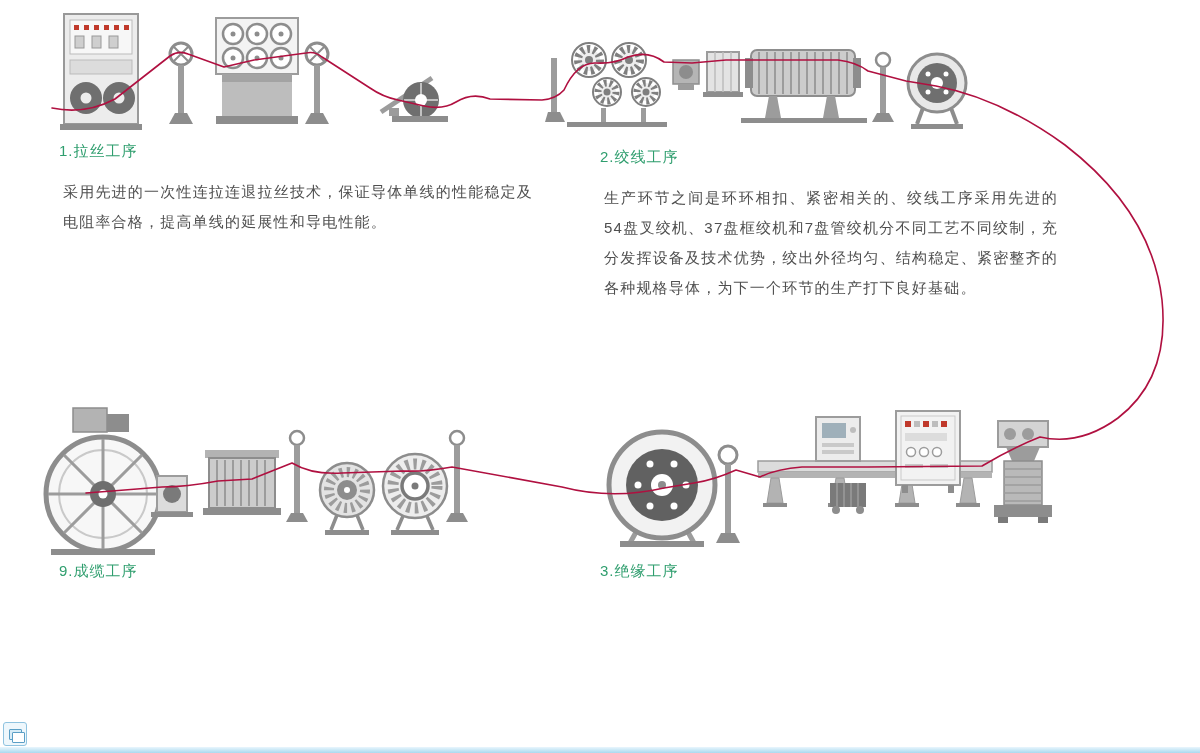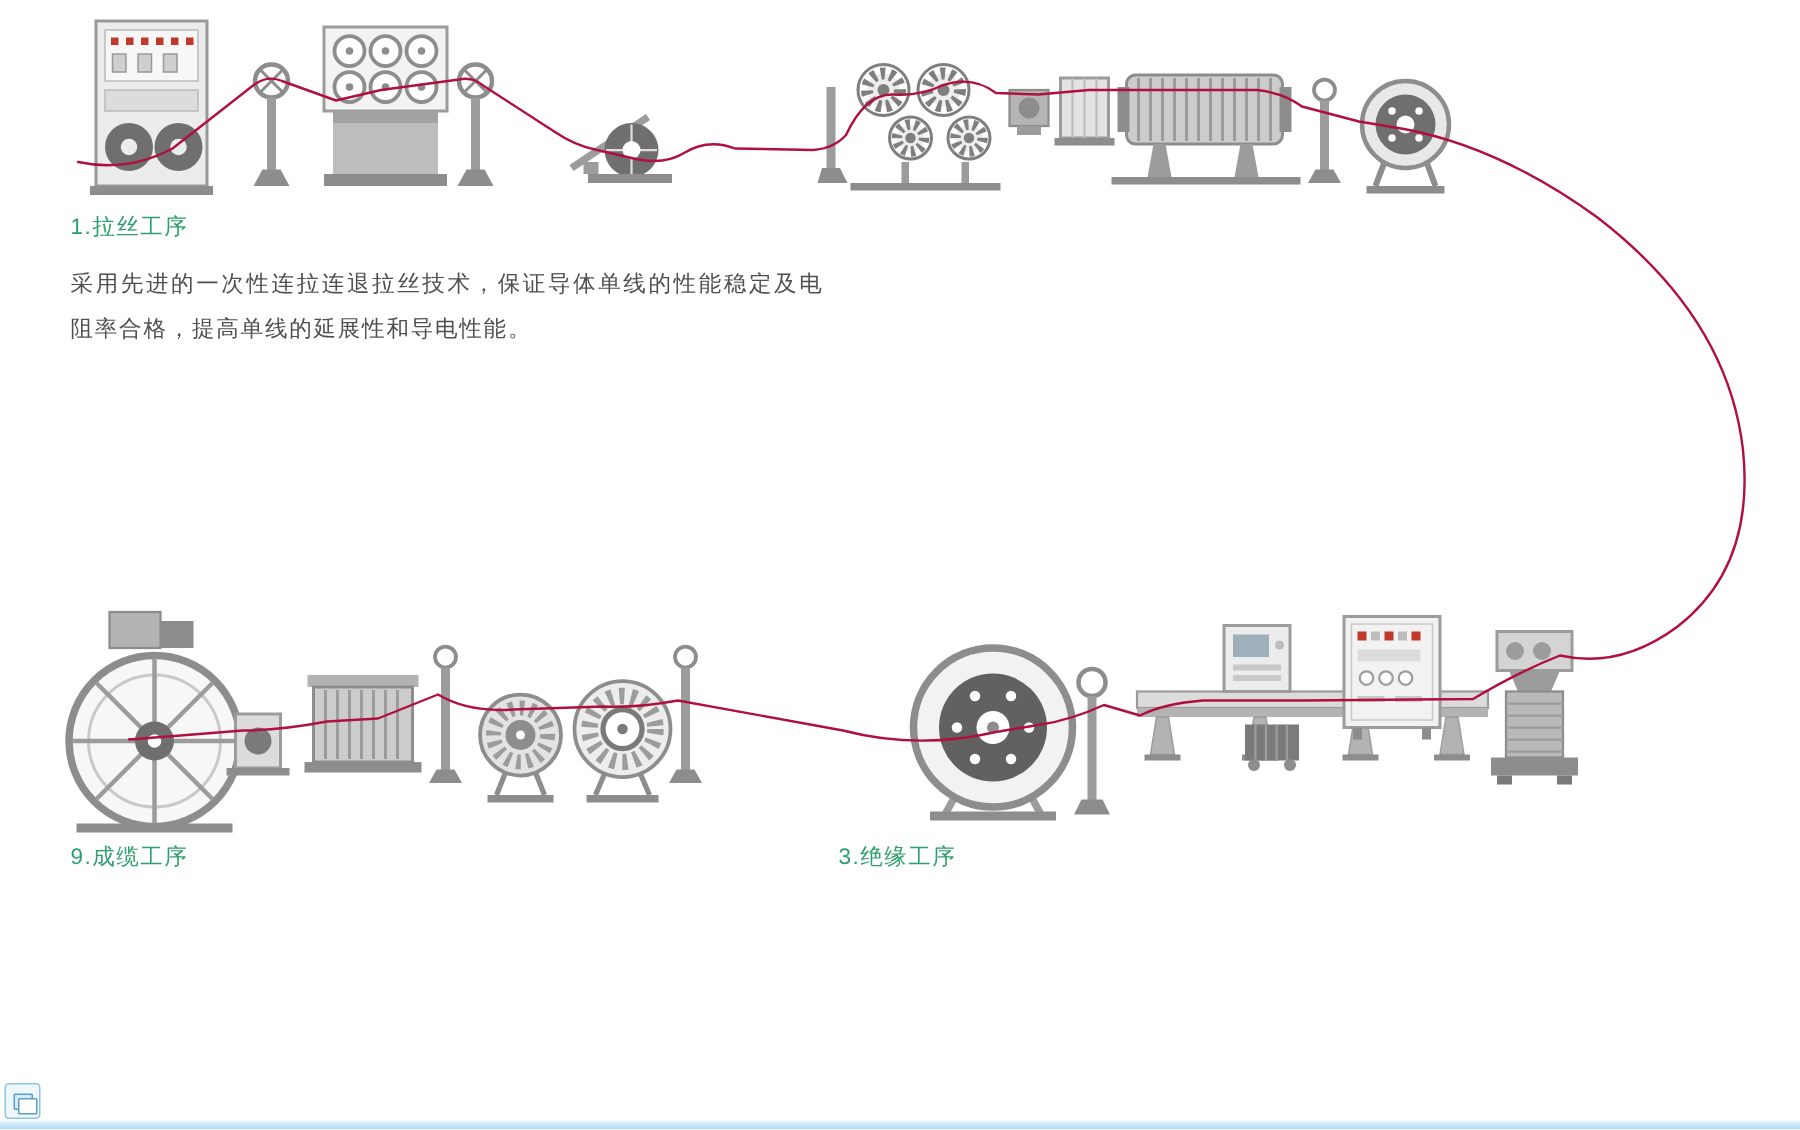--- a/index.html
+++ b/index.html
@@ -3,24 +3,24 @@
 <meta charset="utf-8">
 <style>
   html,body{margin:0;padding:0;background:#ffffff;}
   .canvas{
     position:relative;width:1200px;height:753px;background:#ffffff;overflow:hidden;
     font-family:"Liberation Sans","DejaVu Sans",sans-serif;
   }
   .machine{position:absolute;}
   .text-block{position:absolute;}
   .section-title{
-    margin:0 0 14px 0;font-size:15px;font-weight:400;color:#2f9e6e;letter-spacing:1px;
+    margin:0 0 14px 12px;font-size:15px;font-weight:400;color:#2f9e6e;letter-spacing:1px;
   }
   .section-body{
-    margin:0;font-size:15px;color:#4f4f4f;line-height:30px;letter-spacing:1.2px;text-align:justify;
+    margin:16px;font-size:15px;color:#4f4f4f;line-height:30px;letter-spacing:1.2px;text-align:justify;
   }
   .flow-line{position:absolute;left:0;top:0;pointer-events:none;}
   .corner-tool{
     position:absolute;left:3px;top:722px;width:22px;height:22px;background:#eef7fc;
     border:1px solid #8fc3e0;border-radius:3px;display:flex;align-items:center;justify-content:center;
     cursor:pointer;
   }
   .corner-tool .inner{
     width:11px;height:9px;border:1px solid #5b9fc6;background:#d7ecf7;border-radius:1px;position:relative;
   }
@@ -342,26 +342,30 @@
              L 252 479 L 218 481
              Q 186 487 162 487
              L 112 491 L 86 493" fill="none" stroke="#b01040" stroke-width="1.6" stroke-linejoin="round" stroke-linecap="round"></path>
   </svg>
 
   <div class="text-block" style="left:47px;top:142px;width:502px;">
     <h3 class="section-title">1.拉丝工序</h3>
     <p class="section-body">采用先进的一次性连拉连退拉丝技术，保证导体单线的性能稳定及电阻率合格，提高单线的延展性和导电性能。</p>
   </div>
 
+  <div class="text-block" style="left:588px;top:148px;width:486px;">
+    <h3 class="section-title">2.绞线工序</h3>
+    <p class="section-body">生产环节之间是环环相扣、紧密相关的、绞线工序采用先进的54盘叉绞机、37盘框绞机和7盘管绞机分不同工艺不同绞制，充分发挥设备及技术优势，绞出外径均匀、结构稳定、紧密整齐的各种规格导体，为下一个环节的生产打下良好基础。</p>
+  </div>
 
   <div class="text-block" style="left:47px;top:562px;width:500px;">
     <h3 class="section-title">9.成缆工序</h3>
   </div>
 
-  <div class="text-block" style="left:559px;top:562px;width:484px;">
+  <div class="text-block" style="left:588px;top:562px;width:484px;">
     <h3 class="section-title">3.绝缘工序</h3>
   </div>
 
   <div class="corner-tool">
     <div class="inner"></div>
   </div>
 
   <div class="bottom-edge"></div>
 
 </div>

